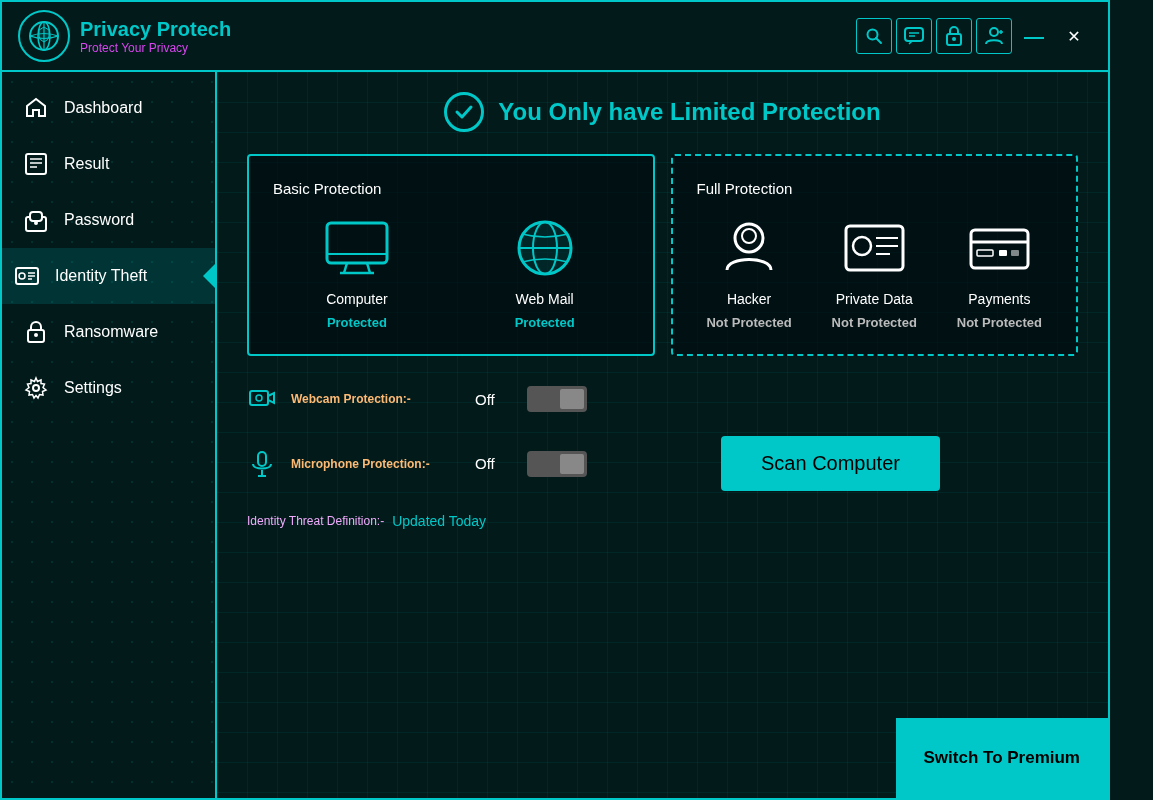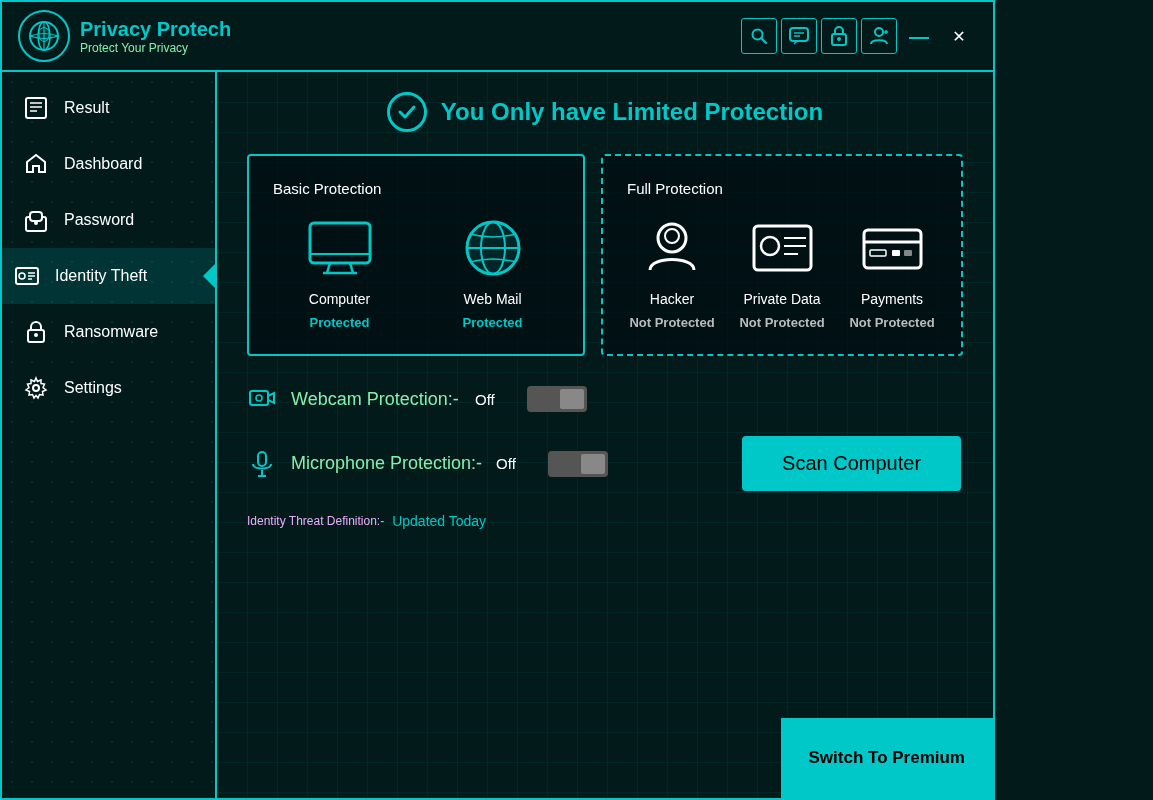--- a/index.html
+++ b/index.html
@@ -6,21 +6,21 @@
     body {
       width: 1153px;
       height: 800px;
       background: #021a1a;
       font-family: 'Segoe UI', Arial, sans-serif;
       overflow: hidden;
       color: #fff;
     }
 
     .app-window {
-      width: 995px;
+      width: 1110px;
       height: 800px;
       background: #021a1a;
       border: 2px solid #00c8c8;
       display: flex;
       flex-direction: column;
       position: relative;
     }
 
     
     .title-bar {
@@ -56,21 +56,21 @@
       flex-direction: column;
     }
 
     .logo-title {
       color: #00c8c8;
       font-size: 20px;
       font-weight: bold;
     }
 
     .logo-subtitle {
-      color: #86efac;
+      color: #d946ef;
       font-size: 12px;
     }
 
     .title-bar-actions {
       margin-left: auto;
       display: flex;
       align-items: center;
       gap: 4px;
     }
 
@@ -304,23 +304,24 @@
       width: 30px;
       height: 30px;
       display: flex;
       align-items: center;
       justify-content: center;
       color: #00c8c8;
       font-size: 20px;
     }
 
     .toggle-label {
-      color: #86efac;
-      font-size: 18px;
+      color: #fdba74;
+      font-size: 12px;
       min-width: 170px;
+      font-weight: bold;
     }
 
     .toggle-status {
       color: #fff;
       font-size: 15px;
       margin-right: 8px;
       min-width: 30px;
     }
 
     .toggle-switch {
@@ -459,36 +460,36 @@
     </div>
   </div>
 
   <div class="main-layout">
 
     <div class="sidebar">
 
       <div class="sidebar-item">
         <div class="sidebar-icon">
           <svg width="24" height="24" viewBox="0 0 24 24" fill="none">
+            <path d="M3 10 L12 3 L21 10 V20 H15 V14 H9 V20 H3 Z" stroke="#fff" stroke-width="2" fill="none"></path>
+          </svg>
+        </div>
+        <span>Dashboard</span>
+      </div>
+
+      <div class="sidebar-item">
+        <div class="sidebar-icon">
+          <svg width="24" height="24" viewBox="0 0 24 24" fill="none">
             <rect x="2" y="2" width="20" height="20" rx="2" stroke="#fff" stroke-width="2"></rect>
             <line x1="6" y1="7" x2="18" y2="7" stroke="#fff" stroke-width="1.5"></line>
             <line x1="6" y1="11" x2="18" y2="11" stroke="#fff" stroke-width="1.5"></line>
             <line x1="6" y1="15" x2="13" y2="15" stroke="#fff" stroke-width="1.5"></line>
           </svg>
         </div>
         <span>Result</span>
-      </div>
-
-      <div class="sidebar-item">
-        <div class="sidebar-icon">
-          <svg width="24" height="24" viewBox="0 0 24 24" fill="none">
-            <path d="M3 10 L12 3 L21 10 V20 H15 V14 H9 V20 H3 Z" stroke="#fff" stroke-width="2" fill="none"></path>
-          </svg>
-        </div>
-        <span>Dashboard</span>
       </div>
 
       <div class="sidebar-item">
         <div class="sidebar-icon">
           <svg width="24" height="24" viewBox="0 0 24 24" fill="none">
             <rect x="2" y="9" width="20" height="14" rx="2" stroke="#fff" stroke-width="2"></rect>
             <rect x="6" y="4" width="12" height="9" rx="3" stroke="#fff" stroke-width="2" fill="#021a1a"></rect>
             <circle cx="12" cy="15" r="2" fill="#fff"></circle>
           </svg>
         </div>

